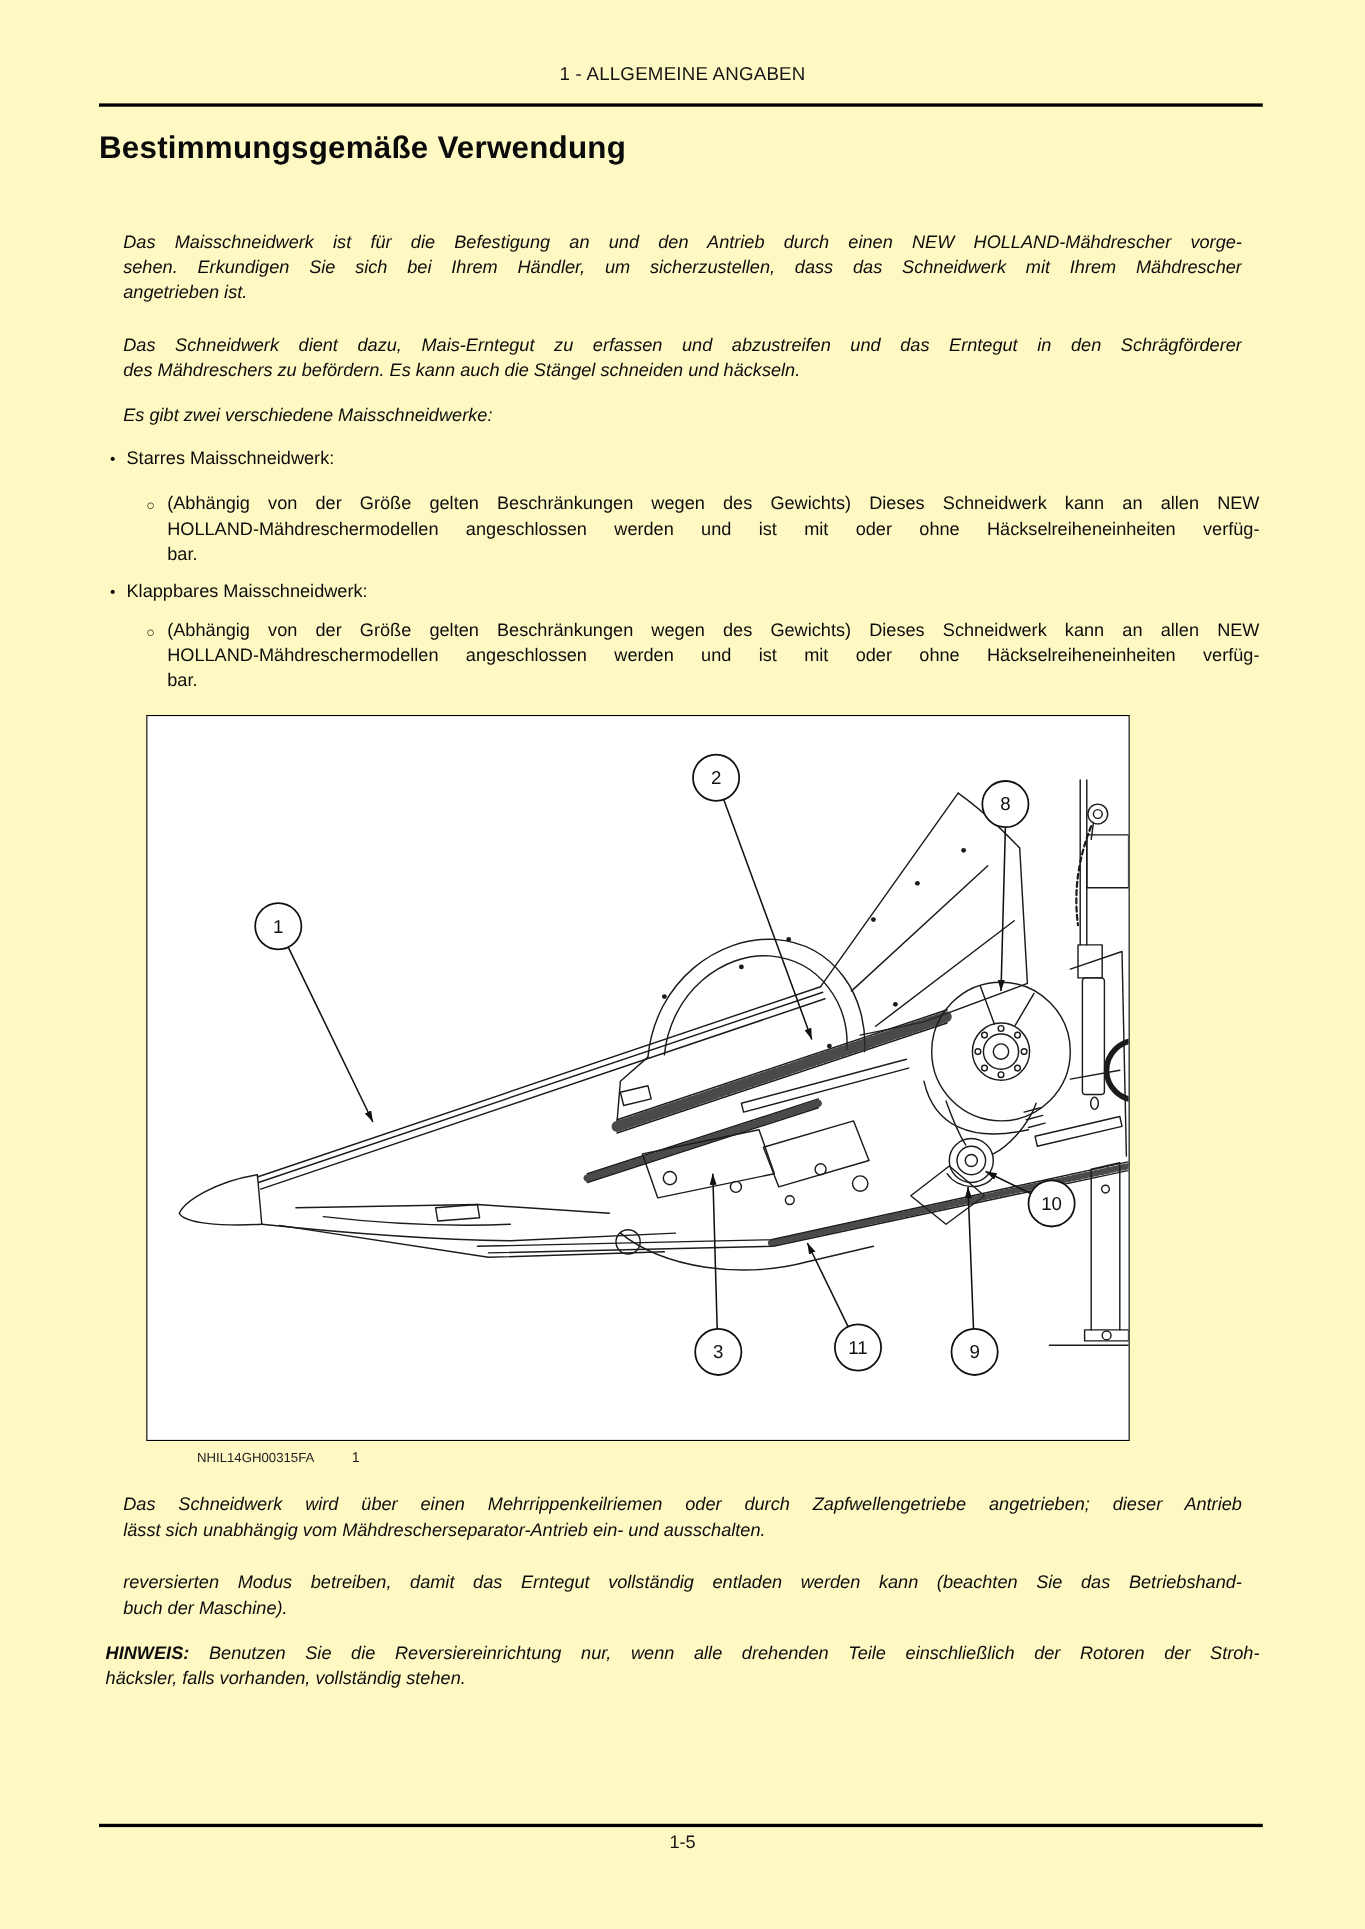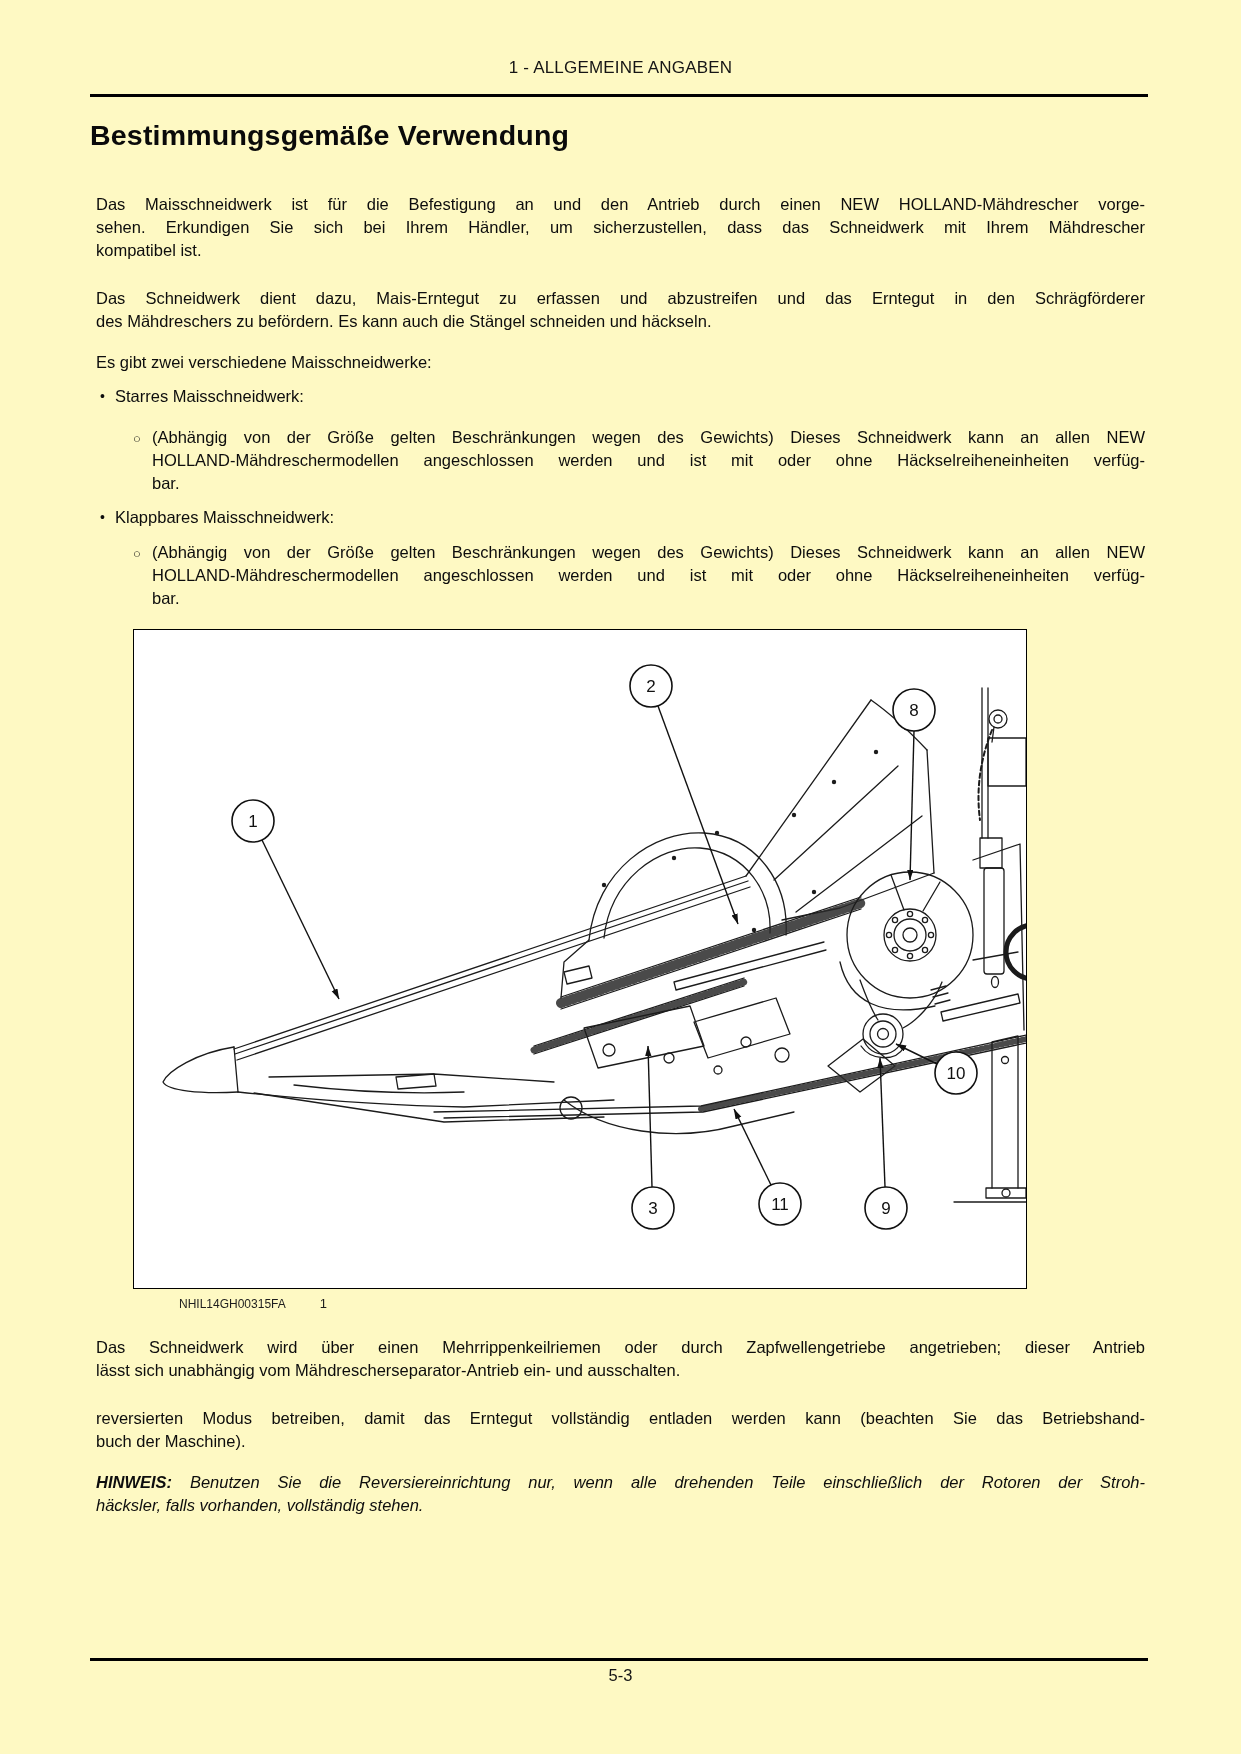--- a/index.html
+++ b/index.html
@@ -19,21 +19,21 @@
   .rule-top { top:94px; height:2.5px; }
   .rule-bottom { top:1658px; height:2.5px; }
   .title {
     position:absolute; top:119px; left:90px; margin:0;
     font-size:28.5px; font-weight:bold; color:#0a0a0a; letter-spacing:0.2px;
   }
   .body {
     position:absolute; top:193px; left:96px; width:1049px;
     font-size:16.5px; line-height:23px;
   }
-  .para { margin:0; }
+  .para { margin:16px;font-style:italic; }
   .jl { text-align:justify; text-align-last:justify; height:23px; overflow:hidden; }
   .jl-last { text-align-last:left; }
   .m-p2 { margin-top:25px; }
   .m-p3 { margin-top:18px; }
   .m-b1 { margin-top:11px; }
   .m-s1 { margin-top:18px; }
   .m-b2 { margin-top:11px; }
   .m-s2 { margin-top:12px; }
   .m-fig { margin-top:19px; }
   .m-p4 { margin-top:20px; }
@@ -78,21 +78,21 @@
 
   <div class="running-header">1 - ALLGEMEINE ANGABEN</div>
   <div class="rule rule-top"></div>
   <h1 class="title">Bestimmungsgemäße Verwendung</h1>
 
   <div class="body">
 
     <div class="para">
         <div class="jl">Das Maisschneidwerk ist für die Befestigung an und den Antrieb durch einen NEW HOLLAND-Mähdrescher vorge-</div>
         <div class="jl">sehen.  Erkundigen Sie sich bei Ihrem Händler, um sicherzustellen, dass das Schneidwerk mit Ihrem Mähdrescher</div>
-        <div class="jl jl-last">kompatibel ist.</div>
+        <div class="jl jl-last">angetrieben ist.</div>
       </div>
     <div class="para m-p2">
         <div class="jl">Das Schneidwerk dient dazu, Mais-Erntegut zu erfassen und abzustreifen und das Erntegut in den Schrägförderer</div>
         <div class="jl jl-last">des Mähdreschers zu befördern.  Es kann auch die Stängel schneiden und häckseln.</div>
       </div>
     <div class="para m-p3">Es gibt zwei verschiedene Maisschneidwerke:</div>
 
     <div class="bullet m-b1">
       <span class="bullet-marker">•</span>
       <span>Starres Maisschneidwerk:</span>
@@ -291,15 +291,15 @@
     <div class="note m-note">
       <div class="jl">
         <span class="prefix">HINWEIS:</span><span> Benutzen Sie die Reversiereinrichtung nur, wenn alle drehenden Teile einschließlich der Rotoren der Stroh-</span>
       </div>
       <div class="jl jl-last">häcksler, falls vorhanden, vollständig stehen.</div>
     </div>
 
   </div>
 
   <div class="rule rule-bottom"></div>
-  <div class="page-number">5-3</div>
+  <div class="page-number">1-5</div>
 
 </div>
 
 </body></html>

